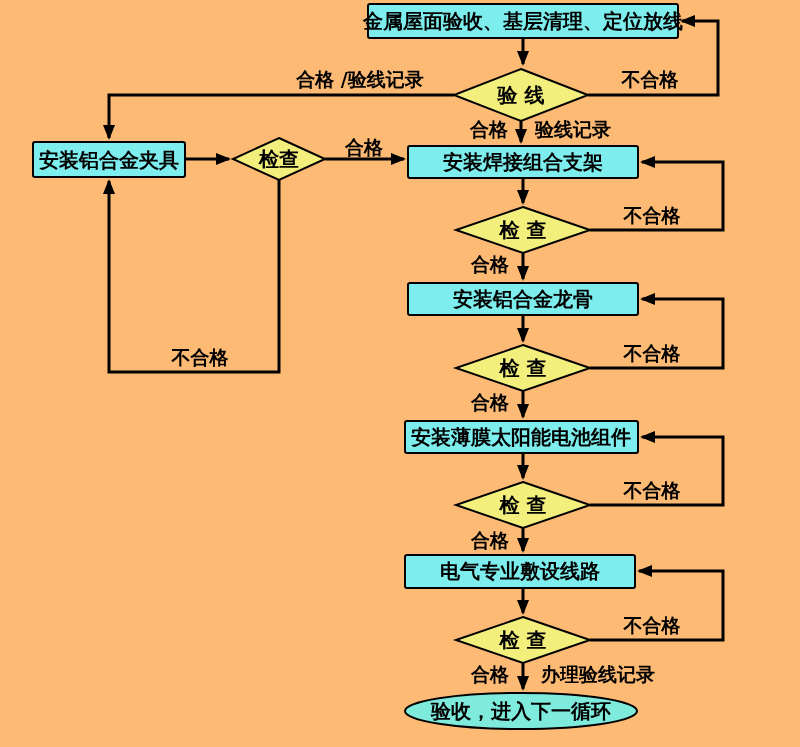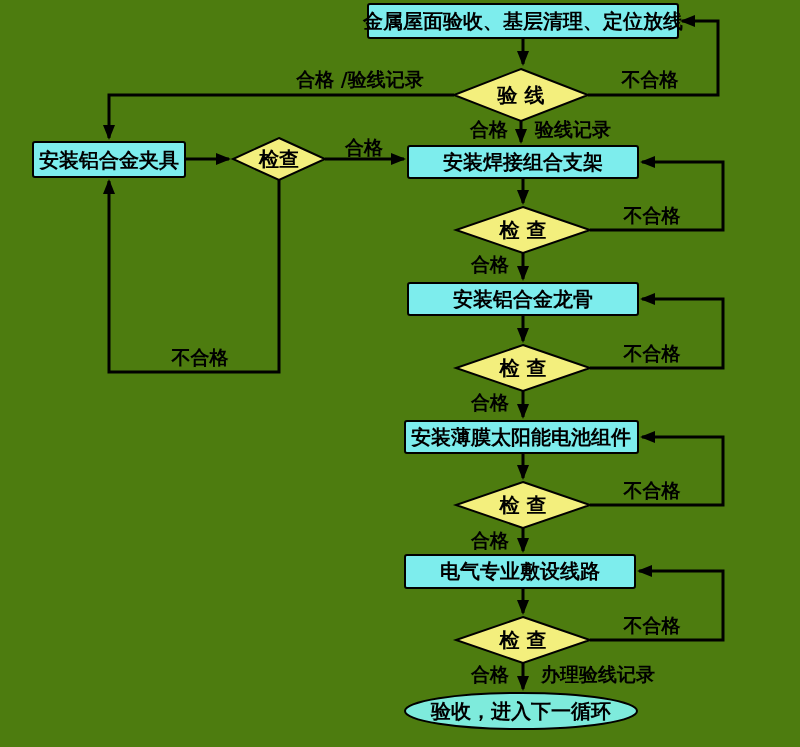--- a/index.html
+++ b/index.html
@@ -4,21 +4,21 @@
 <style>
   html, body {
     margin: 0;
     padding: 0;
     background: #ffffff;
   }
   .stage {
     position: relative;
     width: 800px;
     height: 747px;
-    background: #4d7c0f;
+    background: #fdba74;
     font-family: "DejaVu Sans", sans-serif;
   }
   svg text {
     font-family: "DejaVu Sans", sans-serif;
     font-weight: bold;
     fill: #000000;
   }
   .node-label { font-size: 20px; }
   .edge-label { font-size: 19px; }
   .edge {

